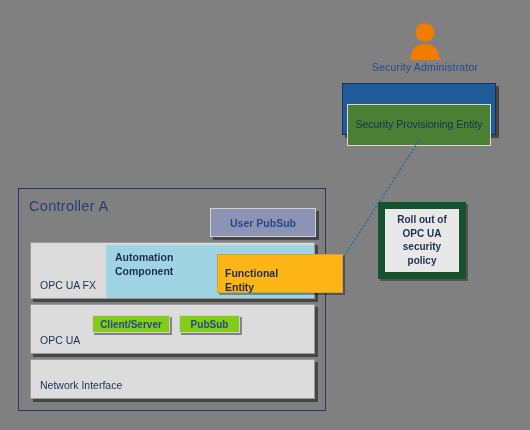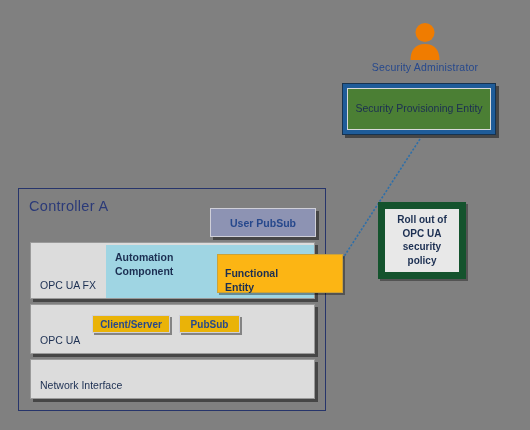--- a/index.html
+++ b/index.html
@@ -65,20 +65,21 @@
     background: #4b7f34;
     border: 1px solid #d9d9d9;
     box-sizing: border-box;
     display: flex;
     align-items: center;
     justify-content: center;
     text-align: center;
     line-height: 1.25;
     font-size: 10.5px;
     color: #1c2f52;
+    margin-top: 16px;
   }
 
   
   #callout {
     position: absolute;
     left: 378px;
     top: 202px;
     width: 88px;
     background: #e8e8e8;
     border: 7px solid #14532d;
@@ -193,21 +194,21 @@
     font-size: 10.5px;
     font-weight: bold;
     color: #1c2f52;
     line-height: 1.3;
     white-space: pre-line;
   }
 
   
   .ua-chip {
     position: absolute;
-    background: #eab308;
+    background: #84cc16;
     border: 1px solid #cfcfd8;
     box-shadow: 2px 2px 0 rgba(0,0,0,0.4);
     box-sizing: border-box;
     display: flex;
     align-items: center;
     justify-content: center;
     font-size: 10px;
     font-weight: bold;
     color: #26488c;
   }

